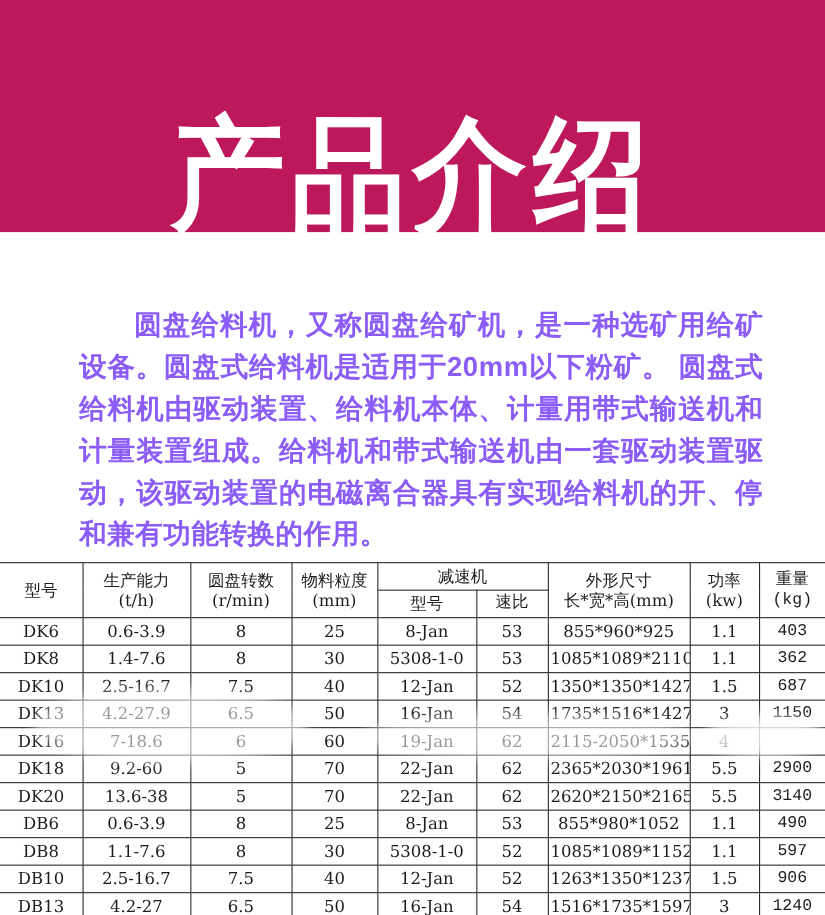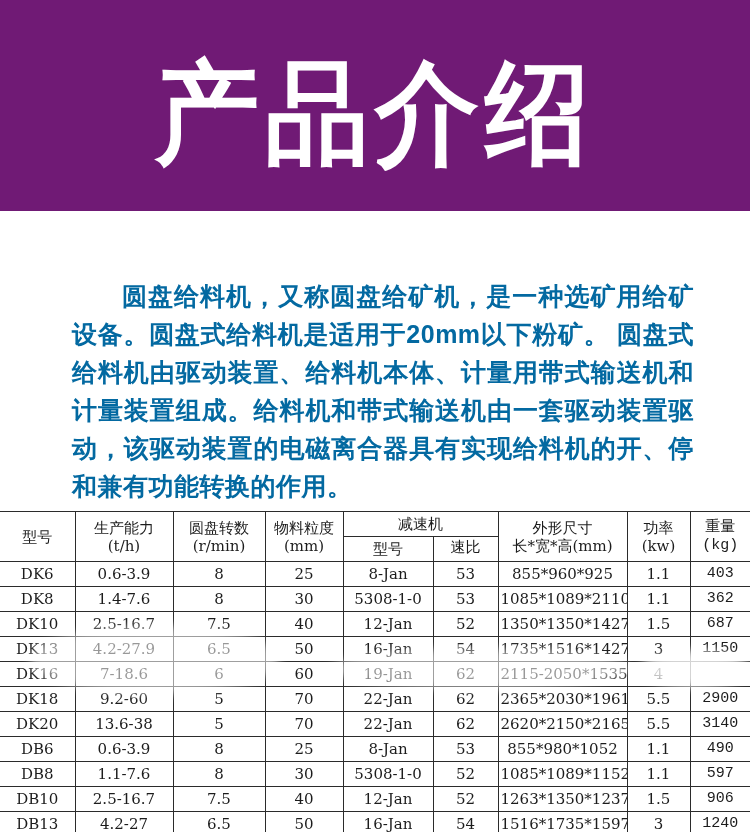--- a/index.html
+++ b/index.html
@@ -9,23 +9,23 @@
     height: 832px;
     font-family: "Liberation Sans", sans-serif;
     position: relative;
     overflow: hidden;
   }
 
   
   .hero {
     width: 750px;
     height: 211px;
-    background: #701a75;
+    background: #be185d;
     display: flex;
-    align-items: center;
+    align-items: flex-end;
     justify-content: center;
   }
   .hero-title {
     color: #ffffff;
     font-size: 104px;
     font-weight: 900;
     letter-spacing: 6px;
     font-family: "Liberation Sans", sans-serif;
     line-height: 1;
     padding-top: 14px;
@@ -33,21 +33,21 @@
   }
 
   
   .intro-wrap {
     padding: 66px 56px 0 72px;
   }
   .intro {
     font-size: 25px;
     line-height: 38px;
     font-weight: 700;
-    color: #0369a1;
+    color: #8b5cf6;
     text-align: justify;
     text-indent: 2em;
     letter-spacing: 0.5px;
     font-family: "Liberation Sans", sans-serif;
   }
 
   
   .table-wrap {
     position: absolute;
     left: 0;

